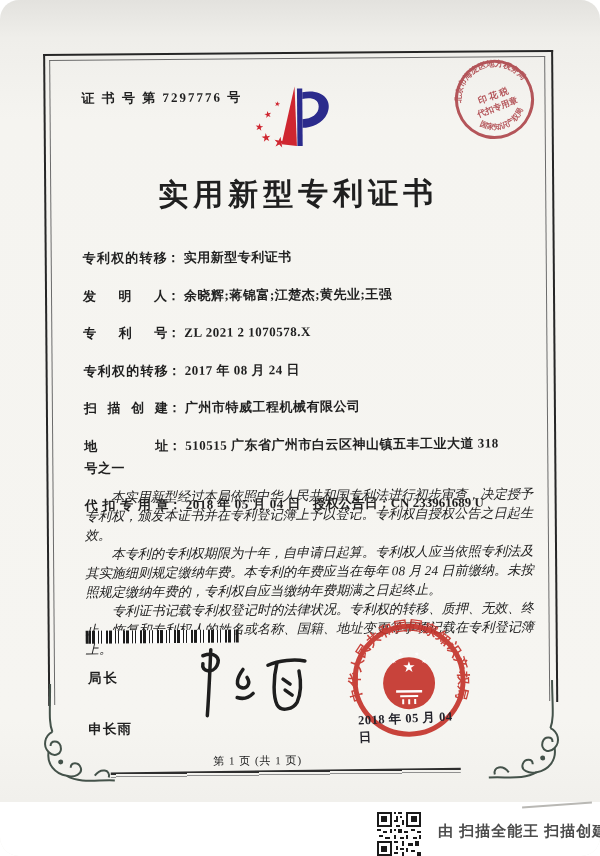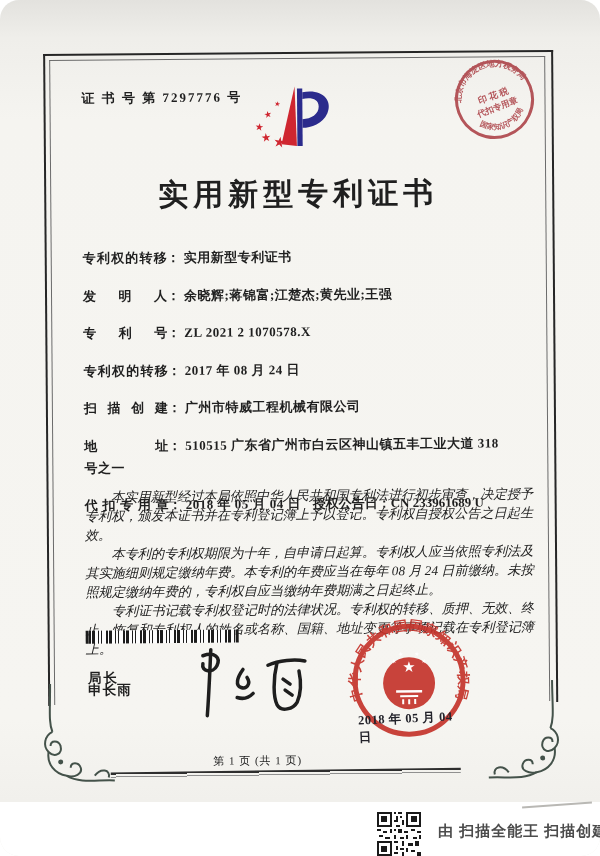--- a/index.html
+++ b/index.html
@@ -31,21 +31,21 @@
   .paras p{margin:0;text-indent:2em;}
   
   .barcode{position:absolute;left:84px;top:629px;width:147px;height:13px;
            border-left:3px solid #1c1c1c;border-right:3px solid #1c1c1c;
            background:repeating-linear-gradient(90deg,
              #1c1c1c 0 2px,#fdfdfd 2px 3px,
              #1c1c1c 3px 6px,#fdfdfd 6px 9px,
              #1c1c1c 9px 10px,#fdfdfd 10px 12px,
              #1c1c1c 12px 13px,#fdfdfd 13px 17px);}
   .director-title{position:absolute;left:86px;top:668px;font-size:13.5px;font-weight:bold;letter-spacing:2px;text-align:right;}
-  .director-name{position:absolute;left:86px;top:680px;font-size:13.5px;font-weight:bold;letter-spacing:1px;}
+  .director-name{position:absolute;left:86px;top:719px;font-size:13.5px;font-weight:bold;letter-spacing:1px;}
   .signature{position:absolute;left:163px;top:643px;}
   
   .seal{position:absolute;left:337px;top:611px;}
   .seal-date{position:absolute;left:356px;top:711px;width:110px;font-size:12.5px;font-weight:bold;
              color:#23232b;transform:rotate(-2deg);letter-spacing:0.5px;}
   .tax-stamp{position:absolute;left:451px;top:55px;transform:rotate(-20deg);}
   
   .flourish-l{position:absolute;left:38px;top:682px;}
   .flourish-r{position:absolute;left:480px;top:682px;transform:scaleX(-1);}
   .orn-line{position:absolute;left:108px;top:770px;width:350px;height:6px;transform:rotate(-0.35deg);

